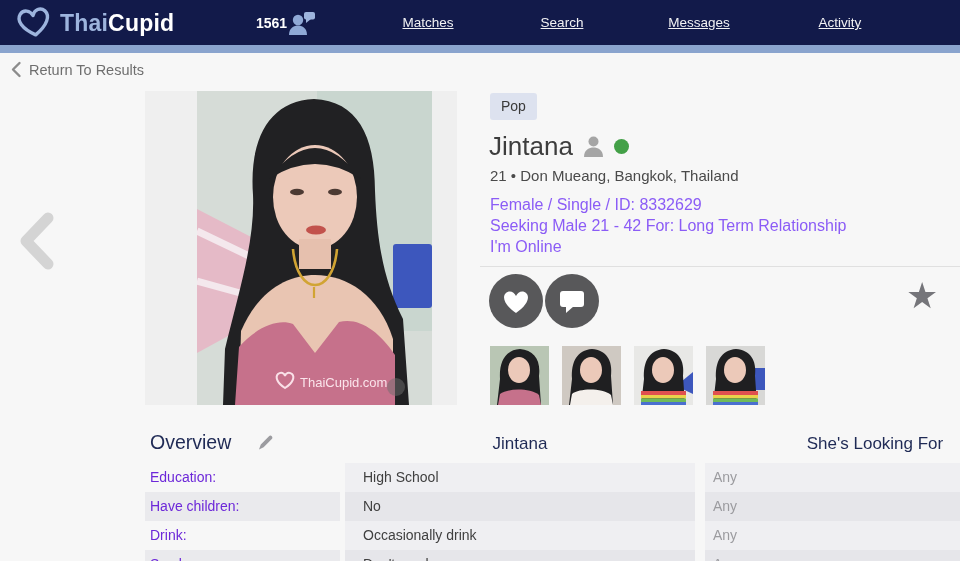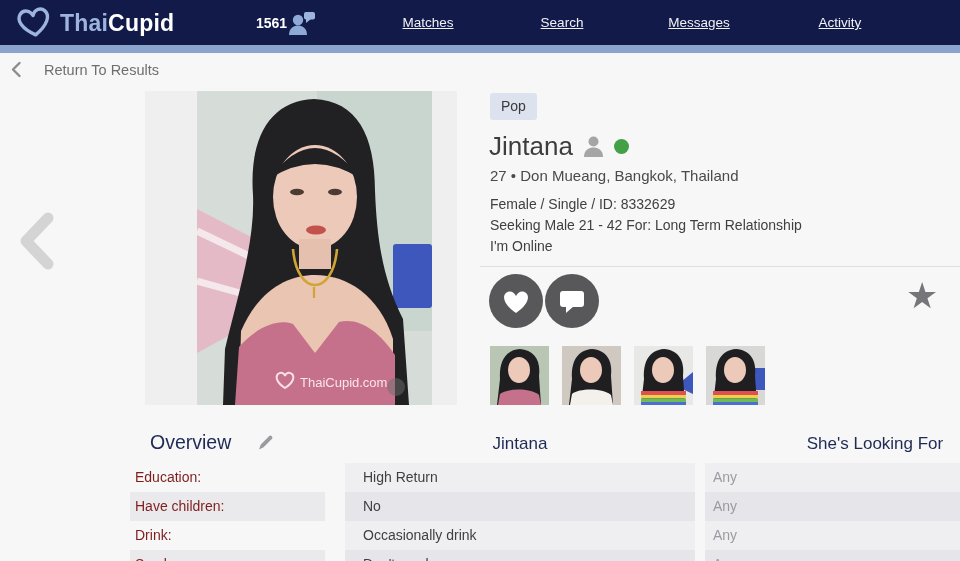--- a/index.html
+++ b/index.html
@@ -12,55 +12,55 @@
   .navstrip { position:absolute; top:45px; left:0; width:960px; height:8px; background:#8aa4ce; }
   .brand { position:absolute; left:14px; top:3px; display:flex; align-items:center; height:40px;text-align:center; }
   .brand-text { margin-left:6px; font-size:23px; font-weight:bold; letter-spacing:.2px; }
   .brand-thai { color:#9db4dd; }
   .brand-cupid { color:#ffffff; }
   .member-count { position:absolute; left:256px; top:0; height:45px; display:flex; align-items:center; gap:0; cursor:pointer; }
   .member-count .count { color:#ffffff; font-size:14px; font-weight:bold; }
   .nav-item { position:absolute; top:0; height:45px; line-height:45px; transform:translateX(-50%); color:#f2f2f4; font-size:13.5px; cursor:pointer; white-space:nowrap;text-decoration:underline; }
 
   
-  .breadcrumb { position:absolute; left:10px; top:61px; display:flex; align-items:center; gap:22px; cursor:pointer; }
+  .breadcrumb { position:absolute; left:10px; top:61px; display:flex; align-items:center; gap:7px; cursor:pointer; }
   .breadcrumb span { color:#6e6e6e; font-size:14.5px; }
 
   
   .carousel-prev { position:absolute; left:14px; top:211px; cursor:pointer; }
   .photo-box { position:absolute; left:145px; top:91px; width:312px; height:314px; background:#efefef; }
   .main-photo { position:absolute; left:52px; top:0; width:235px; height:314px; overflow:hidden; }
   .main-photo svg { display:block; }
 
   
   .pop-badge { position:absolute; left:490px; top:93px; height:27px; padding:0 11px; background:#dde2ef; border-radius:3px; color:#3a3a3a; font-size:14px; line-height:27px; cursor:pointer; }
   .name-row { position:absolute; left:489px; top:131px; display:flex; align-items:center; gap:9px; }
   .profile-name { color:#3d3d3d; font-size:26px; }
   .online-dot { width:15px; height:15px; border-radius:50%; background:#43a047; }
   .age-loc { position:absolute; left:490px; top:167px; color:#4a4a4a; font-size:15px; }
-  .meta-block { position:absolute; left:490px; top:194px; color:#404040; font-size:14px; line-height:21px; }
+  .meta-block { position:absolute; left:490px; top:194px; color:#8b5cf6; font-size:16px; line-height:21px; }
   .panel-divider { position:absolute; left:480px; right:0; top:266px; height:1px; background:#e0e0e0; }
   .action-btn { position:absolute; top:274px; width:54px; height:54px; border-radius:50%; background:#58585a; display:flex; align-items:center; justify-content:center; cursor:pointer; }
   .like-btn { left:489px; }
   .msg-btn { left:545px; }
   .fav-star { position:absolute; left:906px; top:278px; font-size:36px; color:#75757a; cursor:pointer; line-height:1; }
   .thumbs { position:absolute; left:490px; top:346px; display:flex; gap:13px; }
   .thumb { width:59px; height:59px; overflow:hidden; cursor:pointer; }
   .thumb svg { display:block; }
 
   
   .section-title { position:absolute; left:150px; top:431px; display:flex; align-items:center; gap:25px; }
   .section-title .txt { color:#1f2a55; font-size:19.5px; }
   .col-head { position:absolute; top:434px; color:#1f2a55; font-size:17px; text-align:center; }
   .col-head.profile-col { left:345px; width:350px; }
   .col-head.looking-col { left:705px; width:340px; }
   .d-table { position:absolute; left:0; top:463px; width:960px; }
   .t-row { position:relative; height:29px; }
   .cell { position:absolute; top:0; height:29px; line-height:29px; font-size:14px; overflow:hidden; white-space:nowrap; }
-  .cell-lbl { left:130px; width:195px; padding-left:5px; color:#7f1d1d; }
+  .cell-lbl { left:145px; width:195px; padding-left:5px; color:#6d28d9; }
   .cell-val { left:345px; width:350px; padding-left:18px; color:#3f3f3f; background:#efeff2; }
   .cell-prf { left:705px; width:255px; padding-left:8px; color:#9b9b9f; background:#efeff2; }
   .row-alt .cell-lbl { background:#eaeaed; }
   .row-alt .cell-val, .row-alt .cell-prf { background:#e6e6ea; }
 </style>
 </head>
 <body>
 
 <div class="screen">
 
@@ -134,21 +134,21 @@
 
   <div class="name-row">
     <span class="profile-name">Jintana</span>
     <svg width="23" height="23" viewBox="0 0 23 23">
       <circle cx="11.5" cy="6.5" r="5" fill="#a5a5a5"></circle>
       <path d="M2,22 C2,14.5 7.5,12.5 11.5,12.5 C15.5,12.5 21,14.5 21,22 Z" fill="#a5a5a5"></path>
     </svg>
     <span class="online-dot"></span>
   </div>
 
-  <div class="age-loc">27 • Don Mueang, Bangkok, Thailand</div>
+  <div class="age-loc">21 • Don Mueang, Bangkok, Thailand</div>
 
   <div class="meta-block">
     <div>Female / Single / ID: 8332629</div>
     <div>Seeking Male 21 - 42 For: Long Term Relationship</div>
     <div>I'm Online</div>
   </div>
 
   <div class="panel-divider"></div>
 
   <div class="action-btn like-btn">
@@ -217,21 +217,21 @@
     <svg width="19" height="19" viewBox="0 0 19 19">
       <path d="M3,16.5 L4.8,11.5 L13,3.2 C13.8,2.4 15,2.4 15.8,3.2 C16.6,4 16.6,5.2 15.8,6 L7.6,14.3 Z" fill="#9c9ca0"></path>
     </svg>
   </div>
   <div class="col-head profile-col">Jintana</div>
   <div class="col-head looking-col">She's Looking For</div>
 
   <div class="d-table">
     <div class="t-row">
       <div class="cell cell-lbl">Education:</div>
-      <div class="cell cell-val">High Return</div>
+      <div class="cell cell-val">High School</div>
       <div class="cell cell-prf">Any</div>
     </div>
     <div class="t-row row-alt">
       <div class="cell cell-lbl">Have children:</div>
       <div class="cell cell-val">No</div>
       <div class="cell cell-prf">Any</div>
     </div>
     <div class="t-row">
       <div class="cell cell-lbl">Drink:</div>
       <div class="cell cell-val">Occasionally drink</div>

